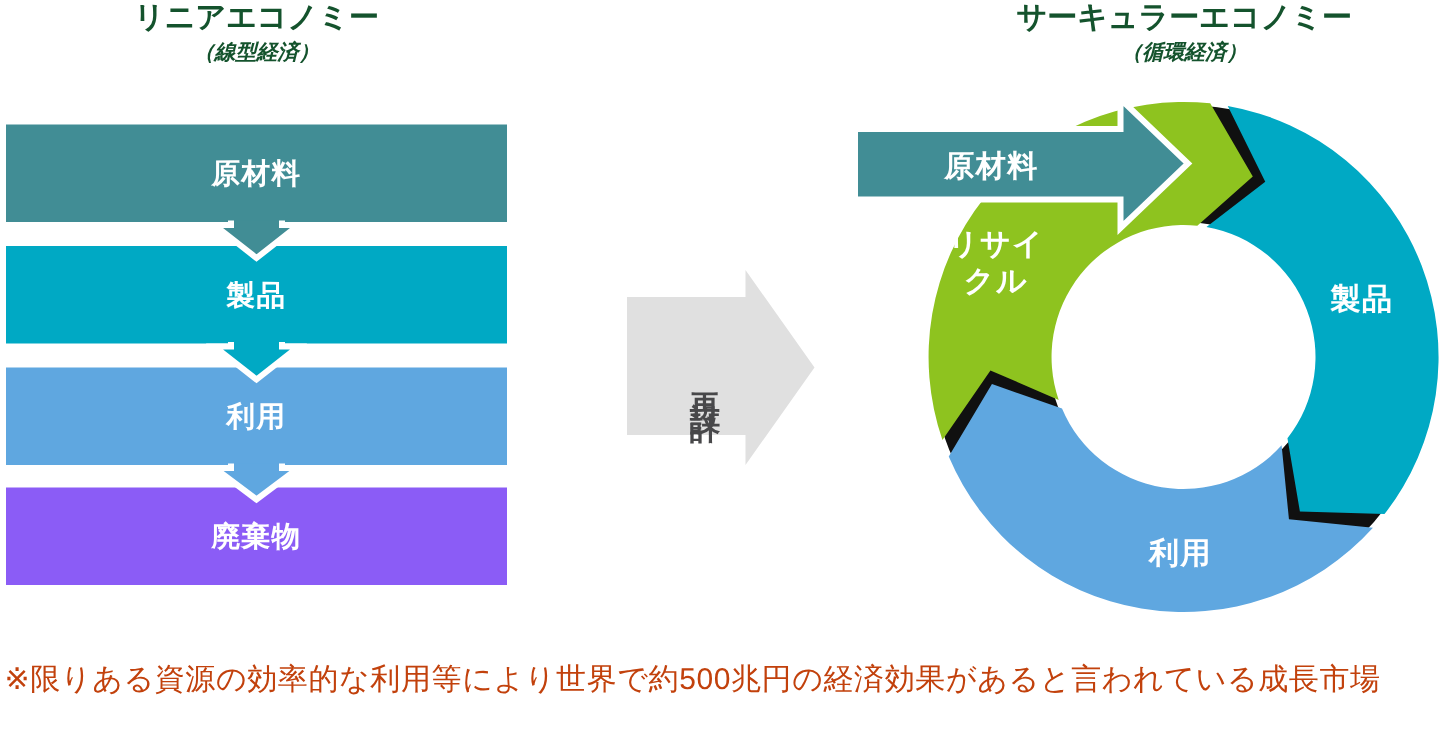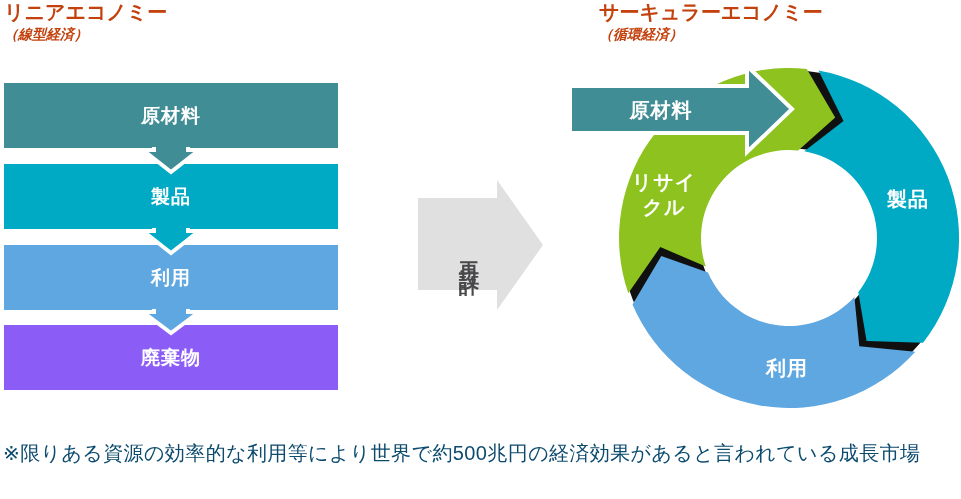--- a/index.html
+++ b/index.html
@@ -5,21 +5,21 @@
   html,body { margin:0; padding:0; background:#fff; }
   #canvas {
     position:relative; width:961px; height:499px; background:#ffffff;
     font-family:"Liberation Sans","DejaVu Sans",sans-serif;
     overflow:hidden;
   }
   .abs { position:absolute; }
 
   
   .col-title {
-    text-align:left; color:#c2410c; font-weight:bold;
+    text-align:center; color:#14532d; font-weight:bold;
     font-size:20px; line-height:23px; z-index:3;
   }
   .col-title .sub { display:block; font-size:14px; line-height:21px;font-style:italic; }
 
   
   .stage-box {
     left:4px; width:334px; height:65px; z-index:1;
     display:flex; align-items:center; justify-content:center;
   }
   .stage-label {
@@ -38,21 +38,21 @@
   }
 
   
   .donut-label {
     z-index:3; color:#ffffff; font-weight:bold; font-size:20px;
     text-align:center; letter-spacing:1px;
   }
   #label-recycle { line-height:25px; }
 
   
-  #footnote { left:3px; top:441px; width:955px; color:#0c4a6e; z-index:3; }
+  #footnote { left:3px; top:441px; width:955px; color:#c2410c; z-index:3; }
   #footnote .fn1 { font-size:20px; line-height:24px; letter-spacing:0.4px; }
   #footnote .fn2 { font-size:18.5px; line-height:24px; }
 </style>
 </head>
 <body>
 
 <div id="canvas">
 
   <div class="abs col-title" style="left:4px; top:1px; width:334px;">
     <span>リニアエコノミー</span>
@@ -86,20 +86,20 @@
       <path d="M818.5,70.6 A170,170 0 0 1 923.0,342.7 L866.6,341.0 L858.3,292.2 A88,88 0 0 0 804.3,151.3 L843.5,121.1 Z" fill="#00a9c4"></path>
       <path d="M915.3,351.8 A170,170 0 0 1 632.5,304.4 L661.3,256.0 L708.0,272.4 A88,88 0 0 0 854.4,296.9 L859.3,346.2 Z" fill="#5fa7e0"></path>
       <path d="M628.3,293.3 A170,170 0 0 1 806.8,68.9 L835.2,117.6 L798.2,150.5 A88,88 0 0 0 705.8,266.6 L660.3,247.0 Z" fill="#8ec31f"></path>
       <path d="M570,86 L747,86 L747,66 L792,109 L747,152 L747,133 L570,133 Z" fill="#418d95" stroke="#ffffff" stroke-width="4" stroke-linejoin="miter"></path>
     </svg>
 
   <div id="redesign-label" class="abs">再設計</div>
 
   <div class="abs donut-label" style="left:868px; top:186px; width:80px;">製品</div>
   <div class="abs donut-label" style="left:747px; top:355px; width:80px;">利用</div>
-  <div class="abs donut-label" id="label-recycle" style="left:628px; top:170px; width:72px;">リサイクル</div>
+  <div class="abs donut-label" id="label-recycle" style="left:628px; top:152px; width:72px;font-family:Liberation Mono, monospace;">リサイクル</div>
   <div class="abs donut-label" style="left:601px; top:97px; width:120px;">原材料</div>
 
   <div id="footnote" class="abs">
     <div class="fn1">※限りある資源の効率的な利用等により世界で約500兆円の経済効果があると言われている成長市場</div>
   </div>
 
 </div>
 
 </body></html>

